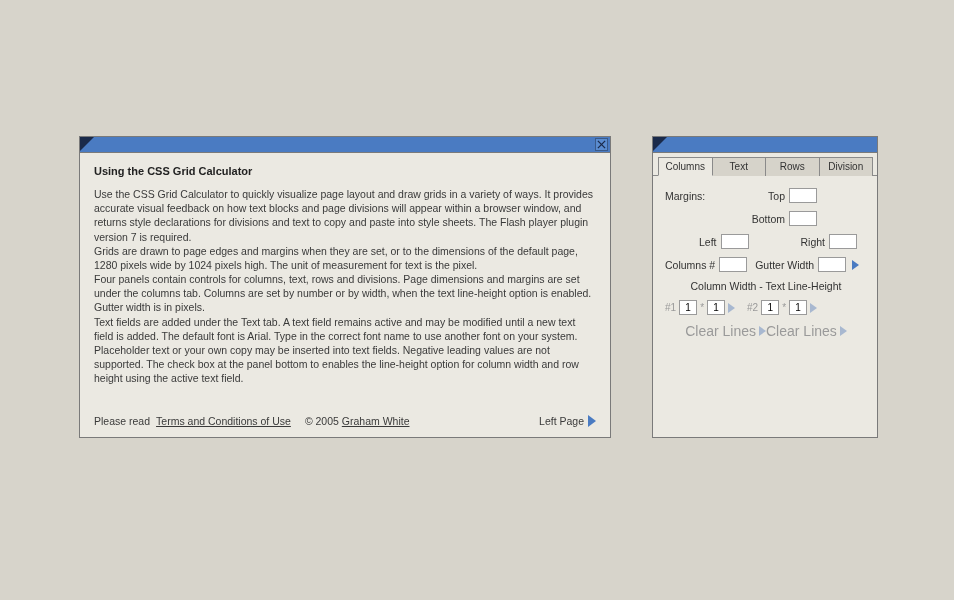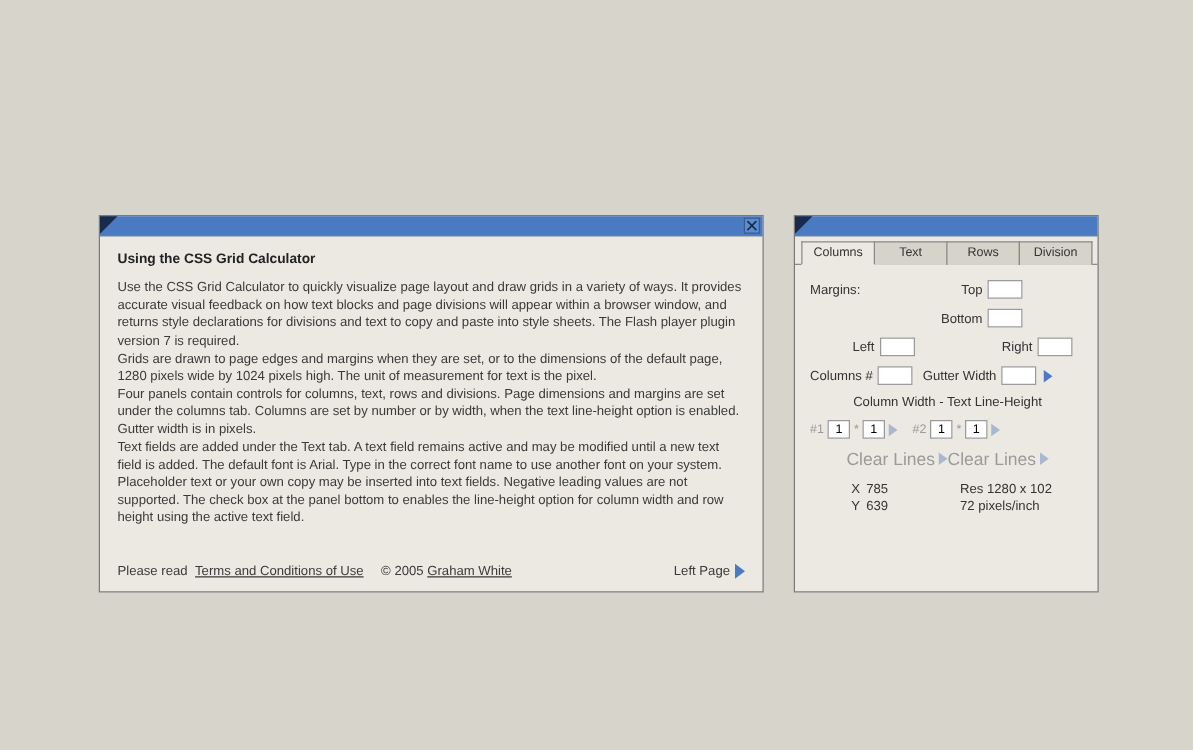--- a/index.html
+++ b/index.html
@@ -8,21 +8,20 @@
     background: #d7d4cb;
     font-family: Verdana, Arial, sans-serif;
     font-size: 11px;
     color: #333;
     position: relative;
   }
   .panel {
     position: absolute;
     background: #ebe9e2;
     border: 1px solid #7a7a7a;
-    margin-top: 36px;
   }
   .titlebar {
     height: 16px;
     background: #4a7bc2;
     position: relative;
     border-bottom: 1px solid #7a7a7a;
   }
   .titlebar-corner {
     position: absolute;
     left: 0; top: 0;
@@ -101,23 +100,23 @@
     display: inline-block;
     width: 0; height: 0;
     border-style: solid;
     border-width: 5px 0 5px 7px;
     border-color: transparent transparent transparent #4a7bc2;
     cursor: pointer;
   }
 
   
   #right-panel {
-    left: 635px;
+    left: 652px;
     top: 136px;
-    width: 244px;
+    width: 226px;
     height: 302px;
   }
   .tabs {
     display: flex;
     padding: 3px 5px 0 5px;
     gap: 0;
     border-bottom: 1px solid #8a8a8a;
   }
   .tab {
     flex: 1;
@@ -292,34 +291,15 @@
 
     <div class="clear-row">
       <span>
         <span>Clear Lines</span><span class="arrow-sm"></span>
       </span>
       <span>
         <span>Clear Lines</span><span class="arrow-sm"></span>
       </span>
     </div>
 
-    <div class="stats">
-      <div class="col" style="padding-left:20px">
-        <div>
-          <span class="k">X</span>
-          <span>785</span>
-        </div>
-        <div>
-          <span class="k">Y</span>
-          <span>639</span>
-        </div>
-      </div>
-      <div class="col">
-        <div>
-          <span>Res</span>
-          <span>1280 x 102</span>
-        </div>
-        <div>72 pixels/inch</div>
-      </div>
-    </div>
 
   </div>
 </div>
 
 </body></html>

